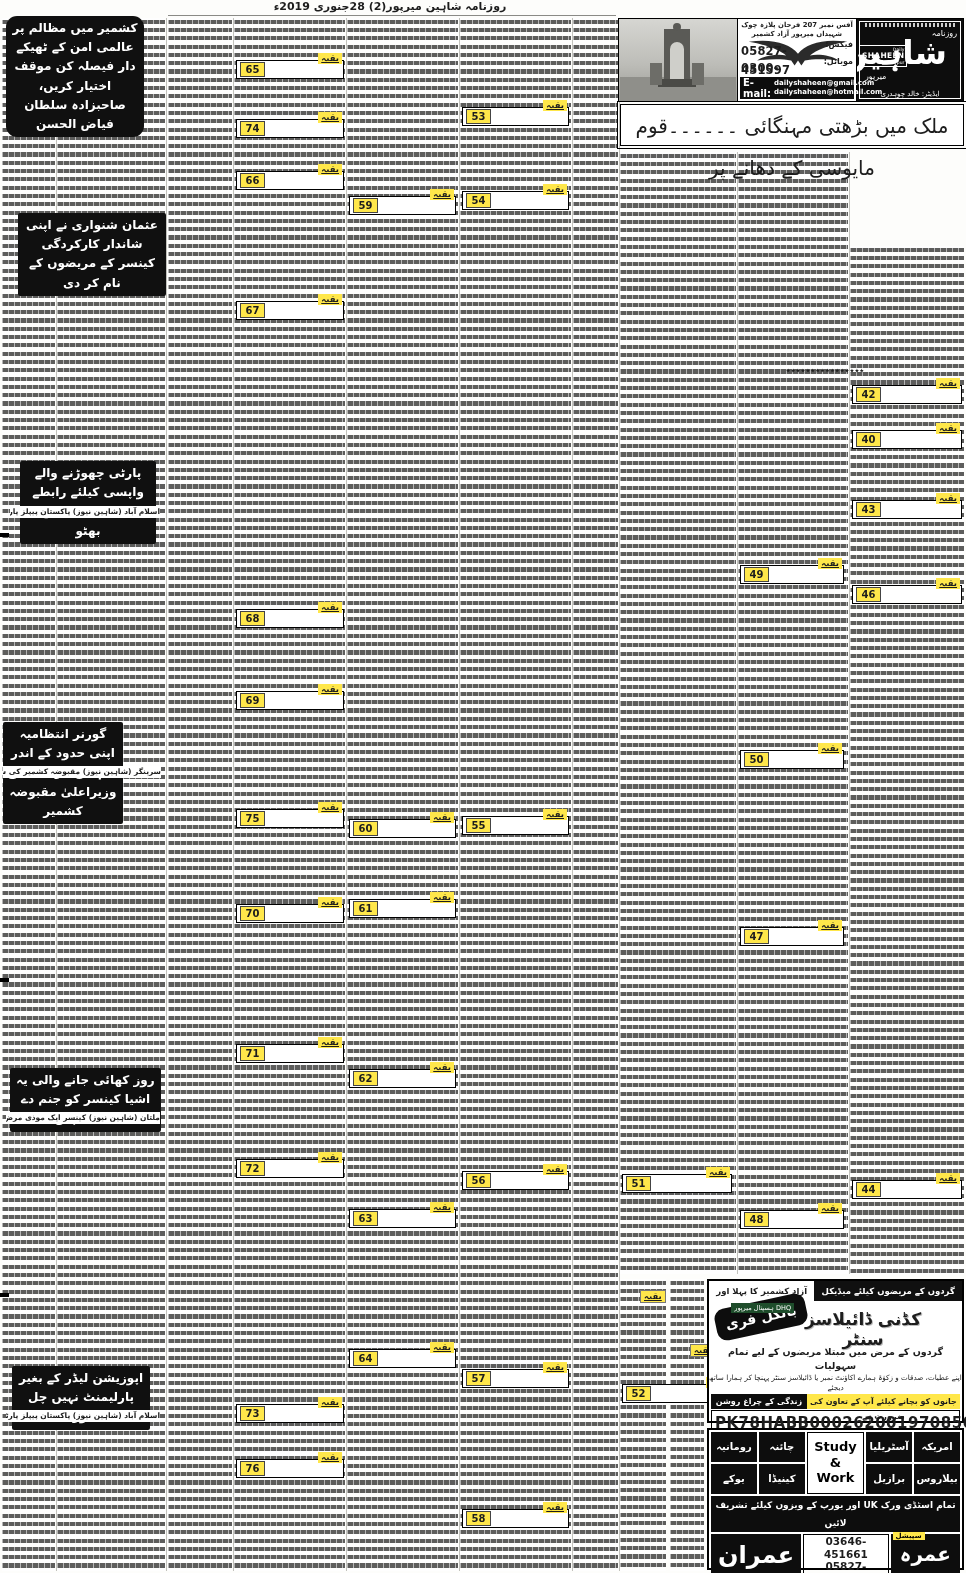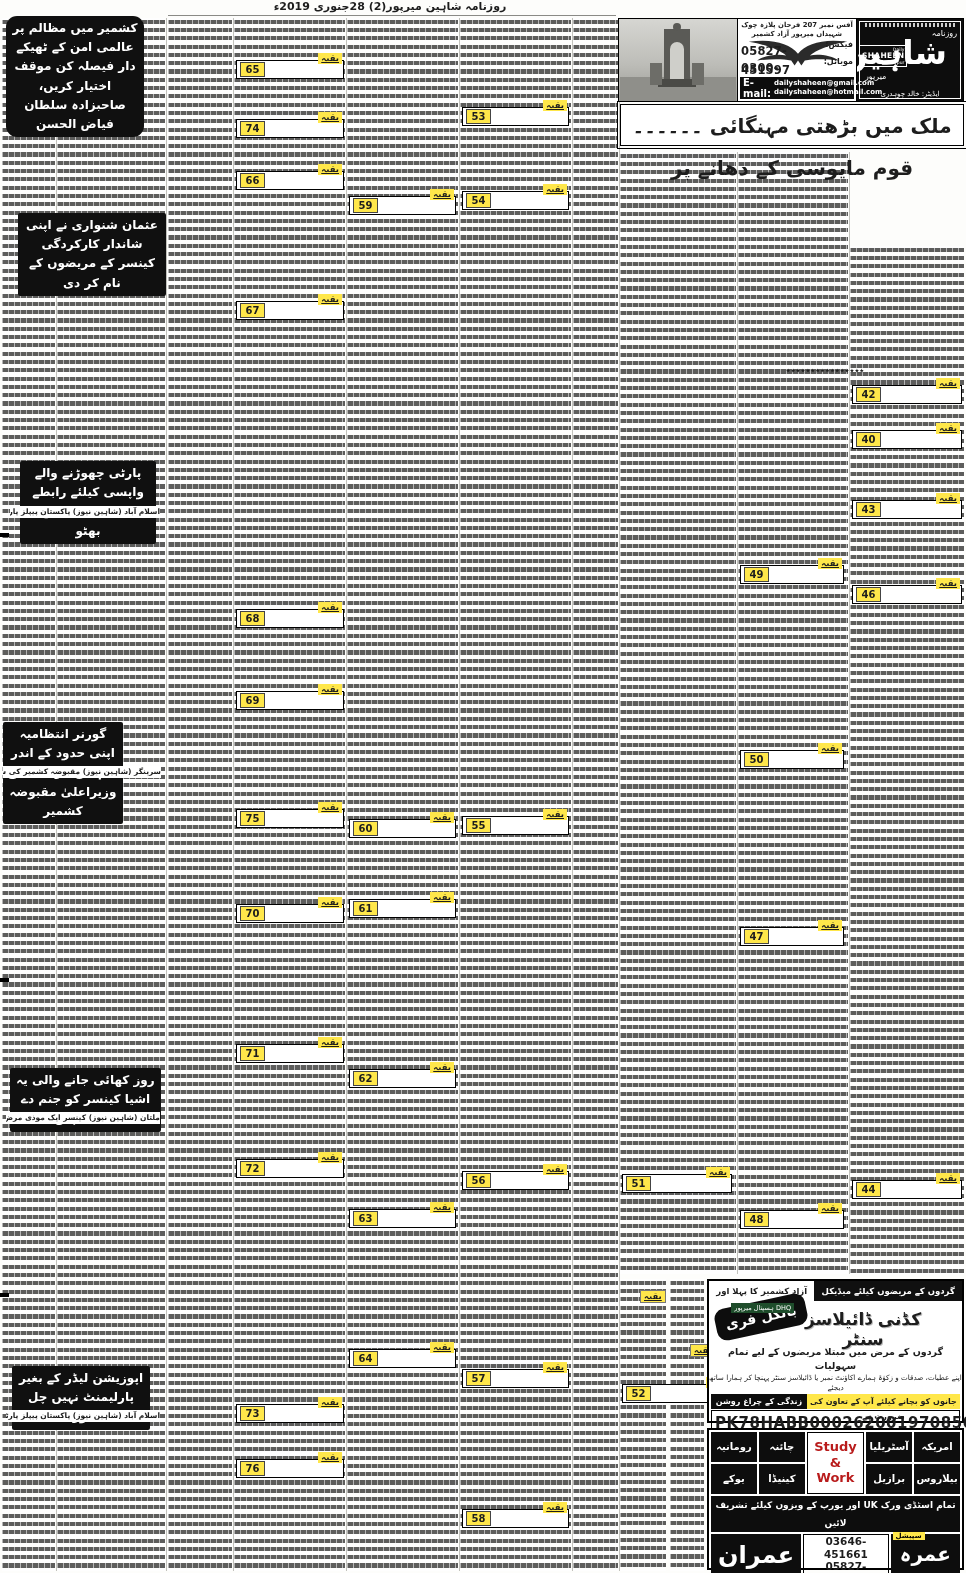--- a/index.html
+++ b/index.html
@@ -54,21 +54,21 @@
   .faxRow .no{font-size:11.5px;letter-spacing:.2px;}
   .mobRow{top:38px;}
   .emailRow{position:absolute;bottom:2px;left:2px;right:2px;height:22px;background:#0d0d0d;color:#fff;
             display:flex;align-items:center;direction:ltr;}
   .emailRow .lbl{font-size:10px;font-weight:bold;padding:0 3px;}
   .emailRow .addr{font-size:7px;font-weight:bold;line-height:9px;}
   .photoBox{flex:1;position:relative;background:linear-gradient(180deg,#d6d6d2 0%,#bdbdb8 55%,#9a9a95 100%);}
   
   .mainHl{position:absolute;left:620px;top:104px;width:344px;height:42px;border:1px solid #000;
           outline:1px solid #000;outline-offset:2px;background:#fff;text-align:center;direction:rtl;
-          font-size:20px;font-weight:bold;line-height:42px;box-sizing:border-box;}
+          font-size:20px;font-weight:normal;line-height:42px;box-sizing:border-box;}
   .leadPara{position:absolute;direction:rtl;font-size:6.6px;line-height:1.38;text-align:justify;overflow:hidden;}
   .stars{position:absolute;font-size:9px;letter-spacing:4px;text-align:center;color:#222;}
   
   .ad{position:absolute;border:2px solid #000;background:#fff;box-sizing:border-box;}
   .dlgRow1{display:flex;direction:rtl;height:20px;}
   .dlgRow1 .r{flex:1.4;background:#101010;color:#fff;font-size:8.5px;font-weight:bold;text-align:center;
               line-height:20px;direction:rtl;}
   .dlgRow1 .l{flex:1;font-size:8.5px;font-weight:bold;text-align:center;line-height:20px;direction:rtl;}
   .dlgTitleWrap{position:relative;height:44px;}
   .freeBlob{position:absolute;left:6px;top:0px;background:#0d0d0d;color:#fff;font-weight:bold;font-size:14px;
@@ -82,21 +82,21 @@
   .dlgBanner{display:flex;direction:rtl;height:15px;margin:1px 2px;}
   .dlgBanner .y{flex:1.6;background:#ffe74a;font-size:8px;font-weight:bold;text-align:center;line-height:15px;direction:rtl;}
   .dlgBanner .b{flex:1;background:#0d0d0d;color:#fff;font-size:8px;font-weight:bold;text-align:center;line-height:15px;direction:rtl;}
   .acctRow{display:flex;direction:ltr;align-items:center;height:24px;border:1px solid #000;margin:1px 2px;}
   .acctRow .no{flex:1;font-size:15px;font-weight:bold;letter-spacing:.5px;text-align:left;padding-left:3px;}
   .dlgBottom{display:flex;direction:rtl;height:15px;background:#0d0d0d;color:#fff;align-items:center;
              justify-content:space-between;padding:0 4px;font-size:8px;font-weight:bold;margin:0 2px 2px;}
   
   .tiles{display:grid;direction:rtl;grid-template-columns:1fr 1fr 1.25fr 1fr 1fr;grid-auto-rows:30px;gap:2px;padding:2px;}
   .tile{background:#0d0d0d;color:#fff;font-size:10px;font-weight:bold;text-align:center;line-height:30px;direction:rtl;}
-  .swTile{grid-column:3;grid-row:1/3;background:#fff;color:#b91c1c;border:1px solid #000;
+  .swTile{grid-column:3;grid-row:1/3;background:#fff;color:#000000;border:1px solid #000;
           font-weight:bold;text-align:center;font-size:13px;line-height:1.2;padding-top:6px;box-sizing:border-box;}
   .tvStrip{background:#0d0d0d;color:#fff;font-size:9px;font-weight:bold;text-align:center;line-height:18px;
            margin:0 2px;direction:rtl;}
   .tvBottom{display:flex;direction:rtl;gap:2px;margin:2px;height:52px;}
   .umrahBox{flex:1;background:#0d0d0d;color:#fff;position:relative;text-align:center;}
   .umrahBox .big{font-size:20px;font-weight:bold;line-height:40px;}
   .umrahBox .badge{position:absolute;top:-2px;left:2px;background:#ffe74a;color:#000;font-size:7px;
                    font-weight:bold;padding:0 3px;direction:rtl;}
   .phoneBox{flex:1.2;border:1px solid #000;text-align:center;direction:ltr;}
   .phoneBox .p{font-size:10.5px;font-weight:bold;line-height:12.5px;}

